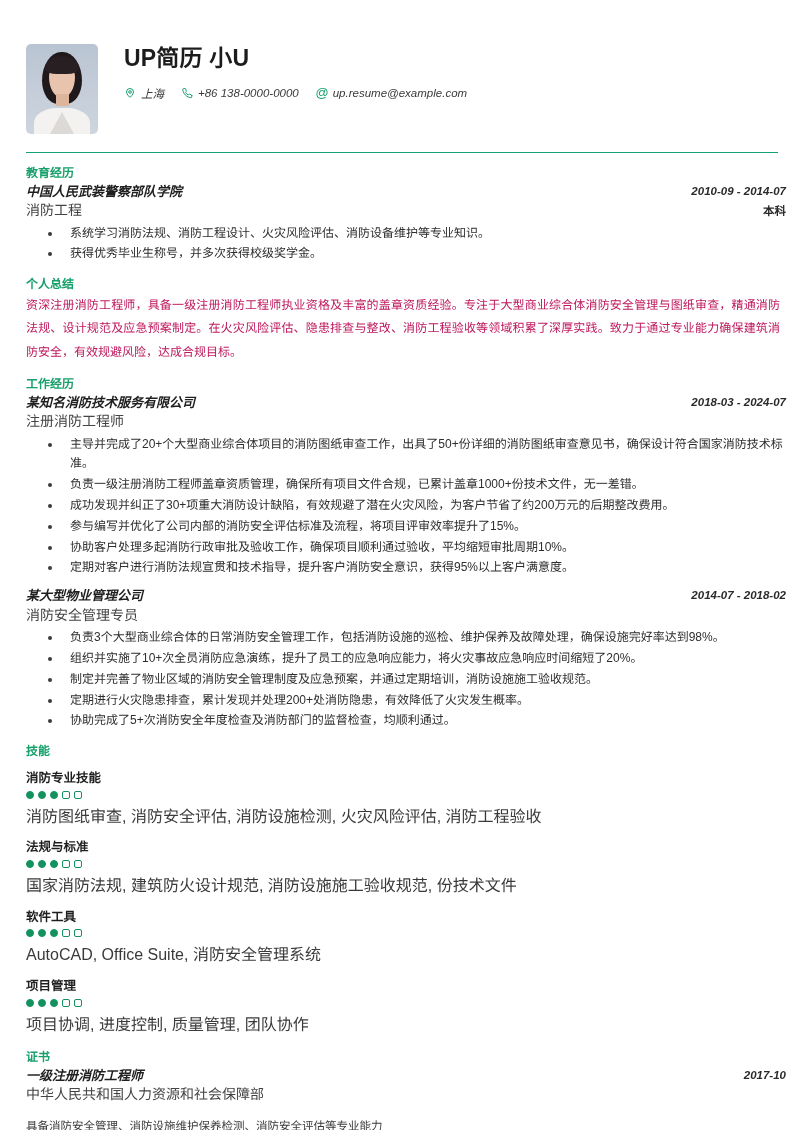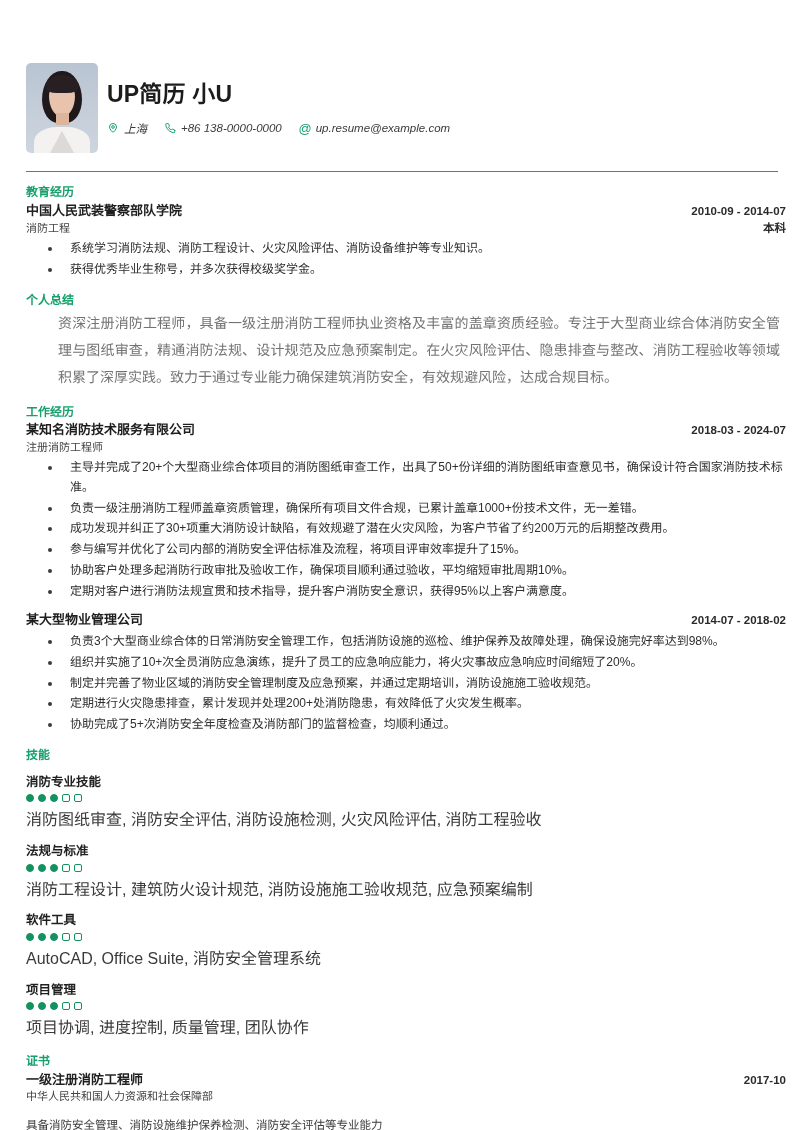--- a/index.html
+++ b/index.html
@@ -20,24 +20,23 @@
     margin: 0 auto;
     background: #ffffff;
     box-sizing: border-box;
     padding: 0 14px 12px 14px;
     overflow: hidden;
   }
 
   
   .header {
     display: flex;
-    align-items: center;
+    align-items: flex-start;
     padding: 44px 0 0 12px;
-    gap: 9px;
-    margin-top: 19px;
+    gap: 26px;
   }
   .photo {
     width: 72px;
     height: 90px;
     border-radius: 5px;
     flex: 0 0 auto;
     overflow: hidden;
     position: relative;
     background: linear-gradient(180deg, #b9c4d2 0%, #c3ccd8 45%, #cdd5de 100%);
   }
@@ -145,23 +144,24 @@
     font-size: 12px;
     font-weight: 700;
     color: #17a06b;
     line-height: 1.3;
     margin: 0 0 1px 0;
   }
 
   .entry { margin-bottom: 2px; }
   .entry-head {
     display: flex;
-    align-items: center;
+    align-items: flex-start;
     justify-content: space-between;
     gap: 16px;
+    font-style: italic;
   }
   .entry-org {
     font-size: 13px;
     font-weight: 700;
     color: #1f1f1f;
     line-height: 1.42;
   }
   .entry-date {
     font-size: 11.5px;
     font-weight: 700;
@@ -170,21 +170,21 @@
     text-align: right;
     line-height: 1.42;
   }
   .entry-sub {
     display: flex;
     align-items: baseline;
     justify-content: space-between;
     gap: 16px;
   }
   .entry-role {
-    font-size: 11px;
+    font-size: 14px;
     color: #444444;
     line-height: 1.4;
   }
   .entry-extra {
     font-size: 11.5px;
     font-weight: 700;
     color: #2a2a2a;
     white-space: nowrap;
     text-align: center;
     line-height: 1.4;
@@ -207,26 +207,25 @@
     content: "";
     position: absolute;
     left: 22px;
     top: 8px;
     width: 4px; height: 4px;
     border-radius: 50%;
     background: #3b3b3b;
   }
 
   .summary {
-    font-size: 14px;
+    font-size: 12px;
     line-height: 1.95;
-    color: #737373;
+    color: #be185d;
     text-align: justify;
     padding-right: 6px;
-    margin-left: 32px;
   }
 
   
   .skill { margin-top: 9px; }
   .skill:first-child { margin-top: 2px; }
   .skill-name {
     font-size: 12.5px;
     font-weight: 700;
     color: #1f1f1f;
     line-height: 1.5;
@@ -352,20 +351,23 @@
         <li>协助客户处理多起消防行政审批及验收工作，确保项目顺利通过验收，平均缩短审批周期10%。</li>
         <li>定期对客户进行消防法规宣贯和技术指导，提升客户消防安全意识，获得95%以上客户满意度。</li>
       </ul>
     </div>
 
     <div class="entry" style="margin-top:9px;">
       <div class="entry-head">
         <div class="entry-org">某大型物业管理公司</div>
         <div class="entry-date">2014-07 - 2018-02</div>
       </div>
+      <div class="entry-sub">
+        <div class="entry-role">消防安全管理专员</div>
+      </div>
       <ul class="bullets">
         <li>负责3个大型商业综合体的日常消防安全管理工作，包括消防设施的巡检、维护保养及故障处理，确保设施完好率达到98%。</li>
         <li>组织并实施了10+次全员消防应急演练，提升了员工的应急响应能力，将火灾事故应急响应时间缩短了20%。</li>
         <li>制定并完善了物业区域的消防安全管理制度及应急预案，并通过定期培训，消防设施施工验收规范。</li>
         <li>定期进行火灾隐患排查，累计发现并处理200+处消防隐患，有效降低了火灾发生概率。</li>
         <li>协助完成了5+次消防安全年度检查及消防部门的监督检查，均顺利通过。</li>
       </ul>
     </div>
   </div>
 
@@ -386,21 +388,21 @@
 
     <div class="skill">
       <div class="skill-name">法规与标准</div>
       <div class="dots">
           <i class="on"></i>
           <i class="on"></i>
           <i class="on"></i>
           <i class="off"></i>
           <i class="off"></i>
         </div>
-      <div class="skill-items">消防工程设计, 建筑防火设计规范, 消防设施施工验收规范, 应急预案编制</div>
+      <div class="skill-items">国家消防法规, 建筑防火设计规范, 消防设施施工验收规范, 份技术文件</div>
     </div>
 
     <div class="skill">
       <div class="skill-name">软件工具</div>
       <div class="dots">
           <i class="on"></i>
           <i class="on"></i>
           <i class="on"></i>
           <i class="off"></i>
           <i class="off"></i>

